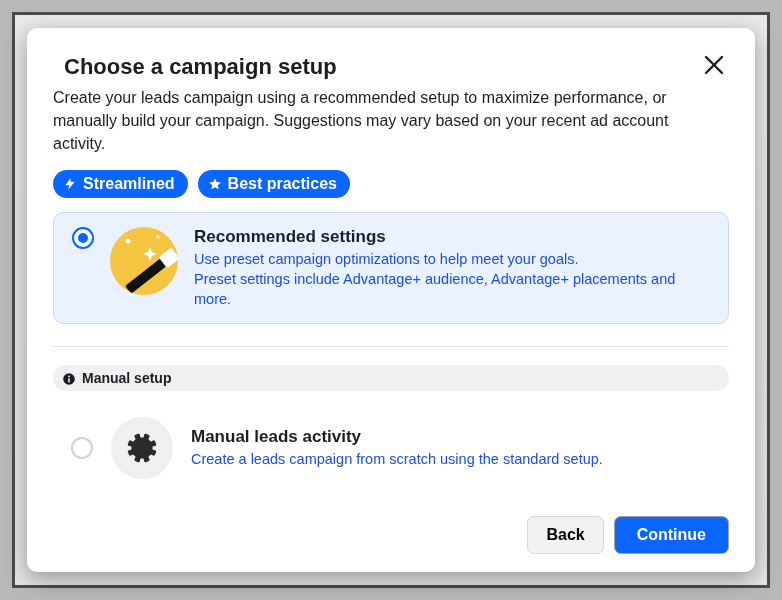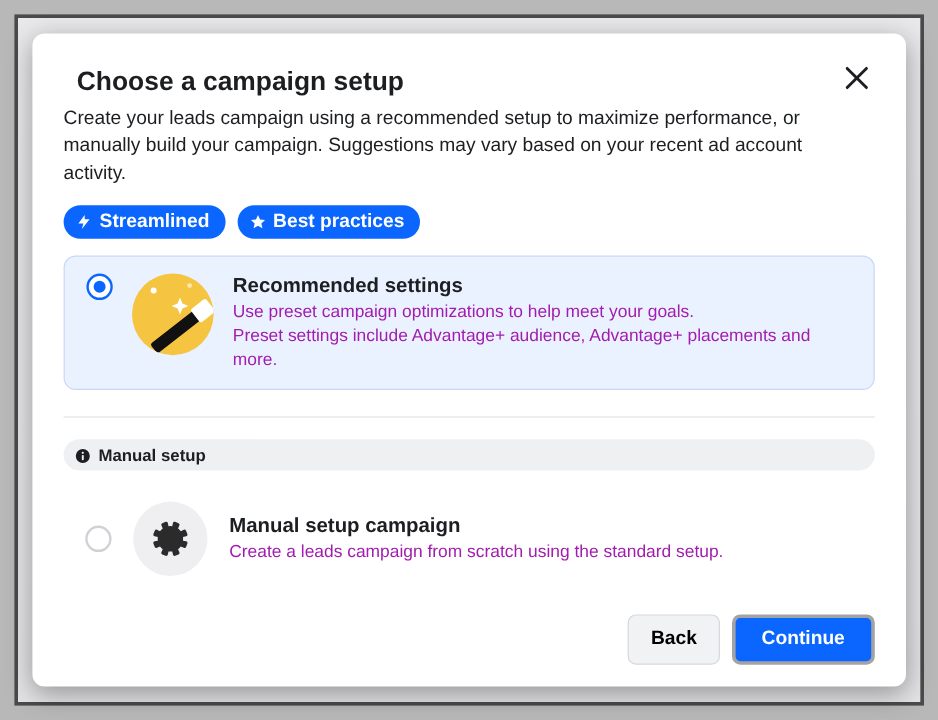--- a/index.html
+++ b/index.html
@@ -47,31 +47,31 @@
   .radio.unselected{ border-color:#cfd1d5;}
   .illus{ width:68px; height:68px; border-radius:50%; background:#f5c542;
           position:relative; overflow:hidden; flex:none;}
   .illus .stars{ position:absolute; inset:0;}
   .wand{ position:absolute; left:12px; top:40px; width:58px; height:10px; background:#111;
          transform:rotate(-38deg); border-radius:2px;}
   .wand:after{ content:""; position:absolute; right:-2px; top:-2px; width:16px; height:14px;
                background:#fff; border-radius:2px;}
   .opt-text{ flex:1; }
   .opt-title{ font-size:17px; font-weight:700; color:#1c1e21; margin:0 0 2px 0;}
-  .opt-desc{ font-size:14.5px; color:#a21caf; line-height:1.4; }
+  .opt-desc{ font-size:14.5px; color:#1d4ed8; line-height:1.4; }
   hr.sep{ border:none; border-top:1px solid #e2e3e6; margin:22px 0 18px 0;}
   .tag{ display:inline-flex; align-items:flex-end; gap:6px; background:#eef0f2; color:#1c1e21;
         font-size:14px; font-weight:600; border-radius:16px; padding:5px 13px 5px 9px; }
   .option-plain{ display:flex; align-items:center; gap:18px; padding:10px 18px; margin-top:16px; cursor:pointer;}
   .gear-circle{ width:62px; height:62px; border-radius:50%; background:#efeff1;
                 display:flex; align-items:center; justify-content:center; flex:none;}
   .footer{ margin-top:auto; display:flex; justify-content:flex-end; gap:10px; padding-top:14px;}
   .btn{ font-family:inherit; font-size:16px; font-weight:600; border-radius:7px; padding:9px 18px; cursor:pointer;}
   .btn-secondary{ background:#f1f2f4; border:1px solid #d7d8db; color:#000000;}
-  .btn-primary{ background:#0a66ff; border:3px solid #a3a3a3; color:#fff; padding:9px 22px;}
+  .btn-primary{ background:#0a66ff; border:1px solid #a3a3a3; color:#fff; padding:9px 22px;}
 </style>
 </head>
 <body>
 
 <div class="backdrop"></div>
 
 <div class="modal">
 
   <div class="modal-header">
     <div>
@@ -133,21 +133,21 @@
   </span>
 
   <div class="option-plain">
     <span class="radio unselected"></span>
     <span class="gear-circle">
       <svg width="34" height="34" viewBox="0 0 24 24">
         <path fill="#2b2b2b" d="M12 8.2a3.8 3.8 0 1 0 0 7.6 3.8 3.8 0 0 0 0-7.6zm9.3 5.3-1.9-.4a7.6 7.6 0 0 0 0-2.2l1.9-.4a1 1 0 0 0 .7-1.3l-.8-2a1 1 0 0 0-1.3-.5l-1.8.8a7.6 7.6 0 0 0-1.6-1.6l.8-1.8a1 1 0 0 0-.5-1.3l-2-.8a1 1 0 0 0-1.3.7l-.4 1.9a7.6 7.6 0 0 0-2.2 0l-.4-1.9a1 1 0 0 0-1.3-.7l-2 .8a1 1 0 0 0-.5 1.3l.8 1.8a7.6 7.6 0 0 0-1.6 1.6l-1.8-.8a1 1 0 0 0-1.3.5l-.8 2a1 1 0 0 0 .7 1.3l1.9.4a7.6 7.6 0 0 0 0 2.2l-1.9.4a1 1 0 0 0-.7 1.3l.8 2a1 1 0 0 0 1.3.5l1.8-.8a7.6 7.6 0 0 0 1.6 1.6l-.8 1.8a1 1 0 0 0 .5 1.3l2 .8a1 1 0 0 0 1.3-.7l.4-1.9a7.6 7.6 0 0 0 2.2 0l.4 1.9a1 1 0 0 0 1.3.7l2-.8a1 1 0 0 0 .5-1.3l-.8-1.8a7.6 7.6 0 0 0 1.6-1.6l1.8.8a1 1 0 0 0 1.3-.5l.8-2a1 1 0 0 0-.7-1.3z"></path>
       </svg>
     </span>
     <span class="opt-text">
-      <div class="opt-title">Manual setup campaign</div>
+      <div class="opt-title">Manual leads activity</div>
       <div class="opt-desc">Create a leads campaign from scratch using the standard setup.</div>
     </span>
   </div>
 
   <div class="footer">
     <button class="btn btn-secondary">Back</button>
     <button class="btn btn-primary">Continue</button>
   </div>
 
 </div>

